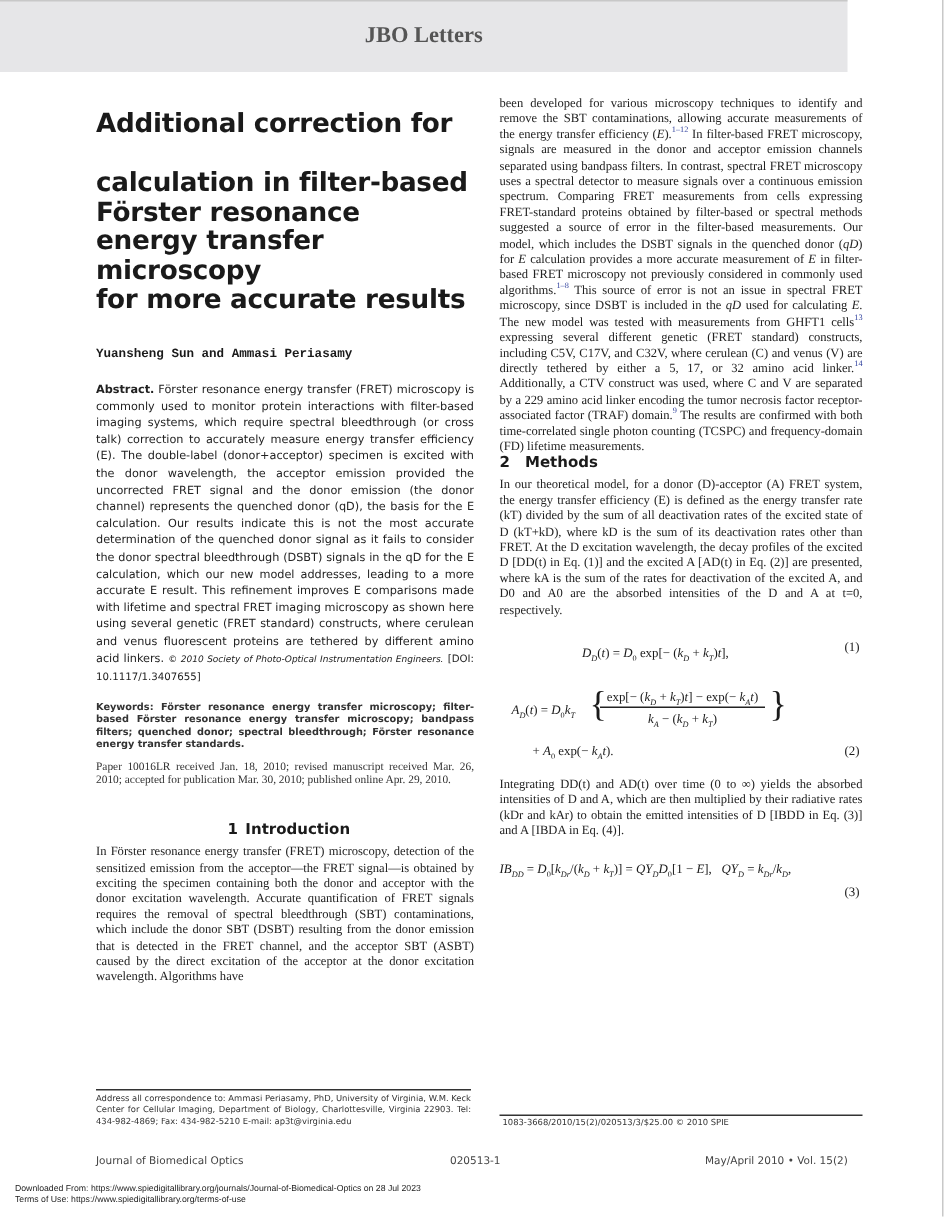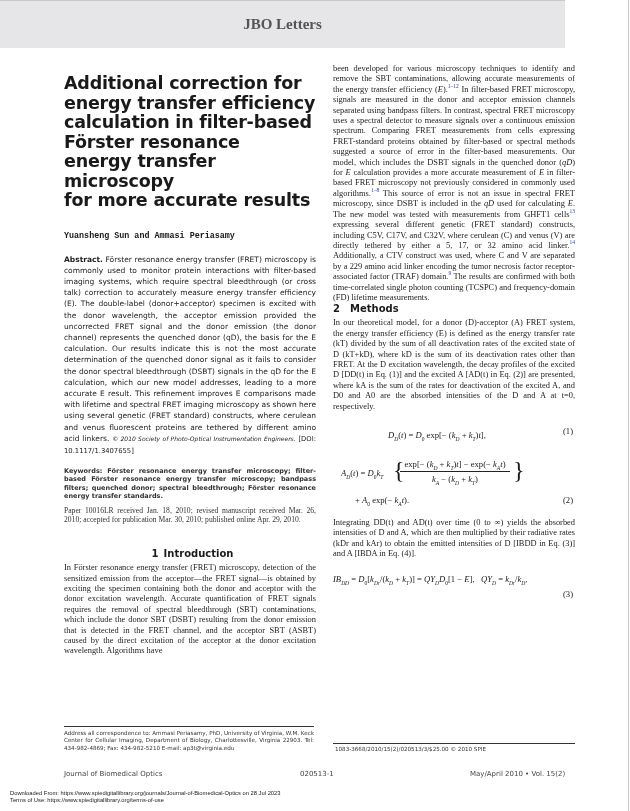--- a/index.html
+++ b/index.html
@@ -107,21 +107,21 @@
 
 <div class="page">
 
   <div class="header-band">
     <div class="header-title">JBO Letters</div>
   </div>
 
   <div class="col-left">
     <h1 class="title">
       <span>Additional correction for</span><br>
-      <span>energy transfer efficiency</span><br>
+      <br>
       <span>calculation in filter-based</span><br>
       <span>Förster resonance</span><br>
       <span>energy transfer microscopy</span><br>
       <span>for more accurate results</span>
     </h1>
 
     <div class="authors">Yuansheng Sun and Ammasi Periasamy</div>
 
     <div class="abstract">
       <b>Abstract.</b>

